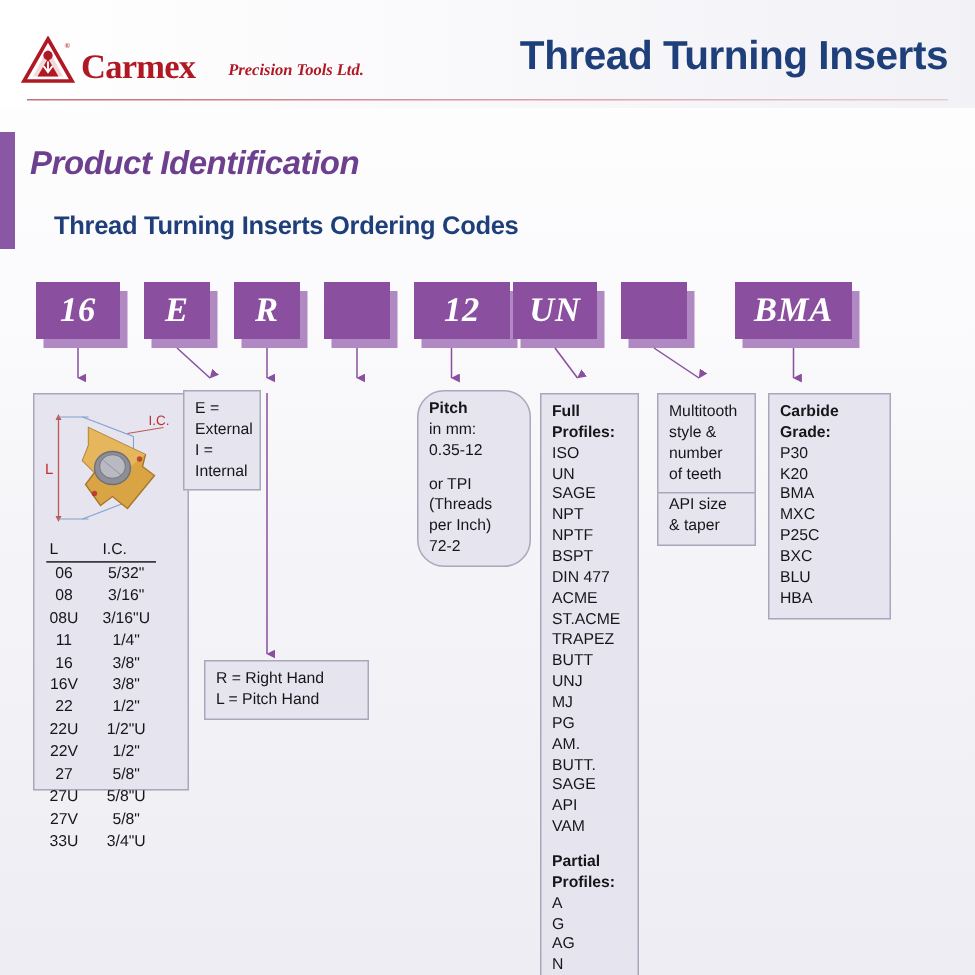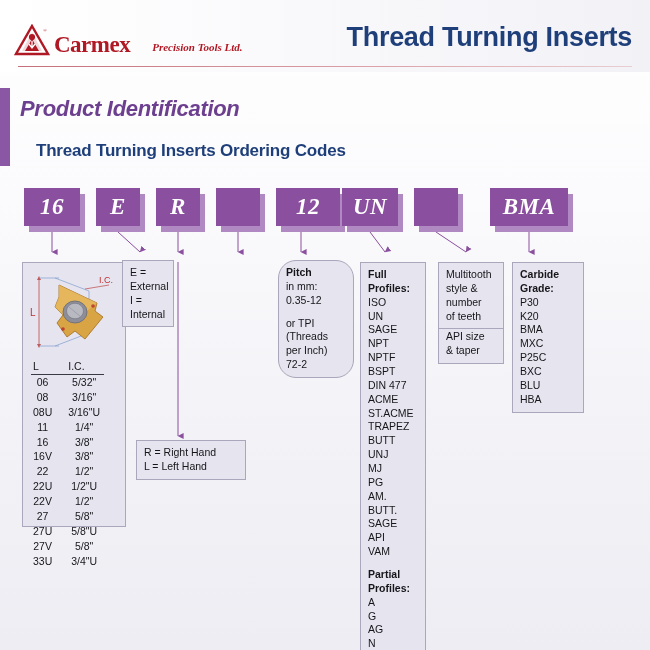--- a/index.html
+++ b/index.html
@@ -280,21 +280,21 @@
   </div>
 
   <div class="info-box" style="left:122px; top:260px; width:52px;">
     <span class="lbl">E = External</span>
     <span class="lbl">I  = Internal</span>
   </div>
 
 
   <div class="info-box" style="left:136px; top:440px; width:110px;">
     <span class="lbl">R = Right Hand</span>
-    <span class="lbl">L = Left Hand</span>
+    <span class="lbl">L = Pitch Hand</span>
   </div>
 
   <div class="info-box" style="left:278px; top:260px; width:76px;border-radius:18px;">
     <b>Pitch</b>
     <span class="lbl">in mm:</span>
     <span class="lbl">0.35-12</span>
     <div class="blank-line"></div>
     <span class="lbl">or TPI</span>
     <span class="lbl">(Threads</span>
     <span class="lbl">per Inch)</span>
@@ -340,21 +340,21 @@
     <span class="lbl">&amp; taper</span>
   </div>
 
   <div class="info-box" style="left:438px; top:262px; width:66px;">
     <span class="lbl">Multitooth</span>
     <span class="lbl">style &amp;</span>
     <span class="lbl">number</span>
     <span class="lbl">of teeth</span>
   </div>
 
-  <div class="info-box" style="left:512px; top:262px; width:72px;">
+  <div class="info-box" style="left:512px; top:262px; width:82px;">
     <b class="lbl">Carbide</b>
     <b class="lbl">Grade:</b>
     <div id="carbide-list">
         <span class="lbl">P30</span>
         <span class="lbl">K20</span>
         <span class="lbl">BMA</span>
         <span class="lbl">MXC</span>
         <span class="lbl">P25C</span>
         <span class="lbl">BXC</span>
         <span class="lbl">BLU</span>

